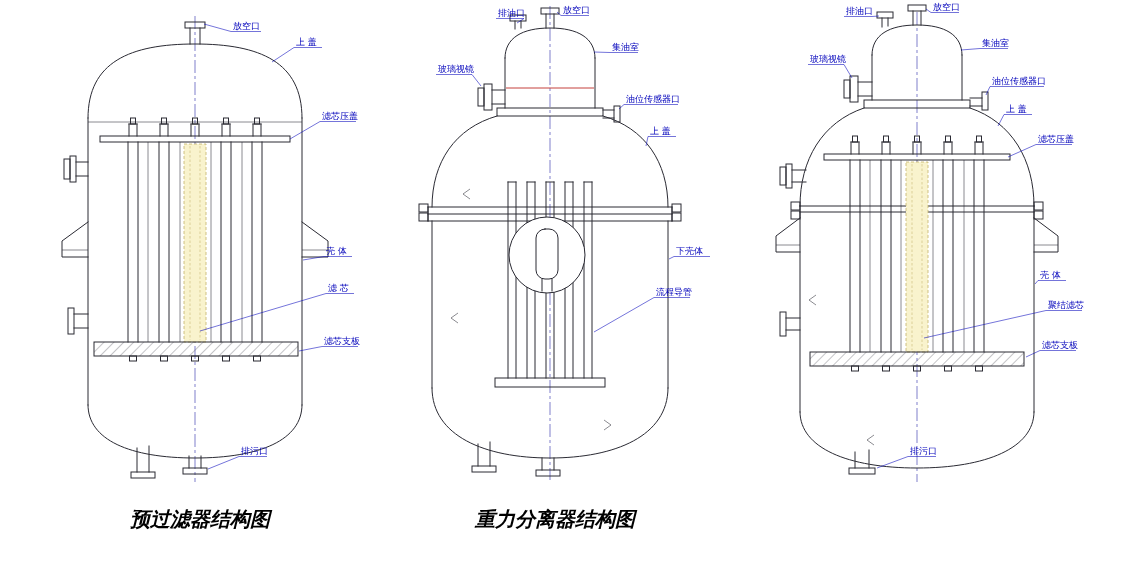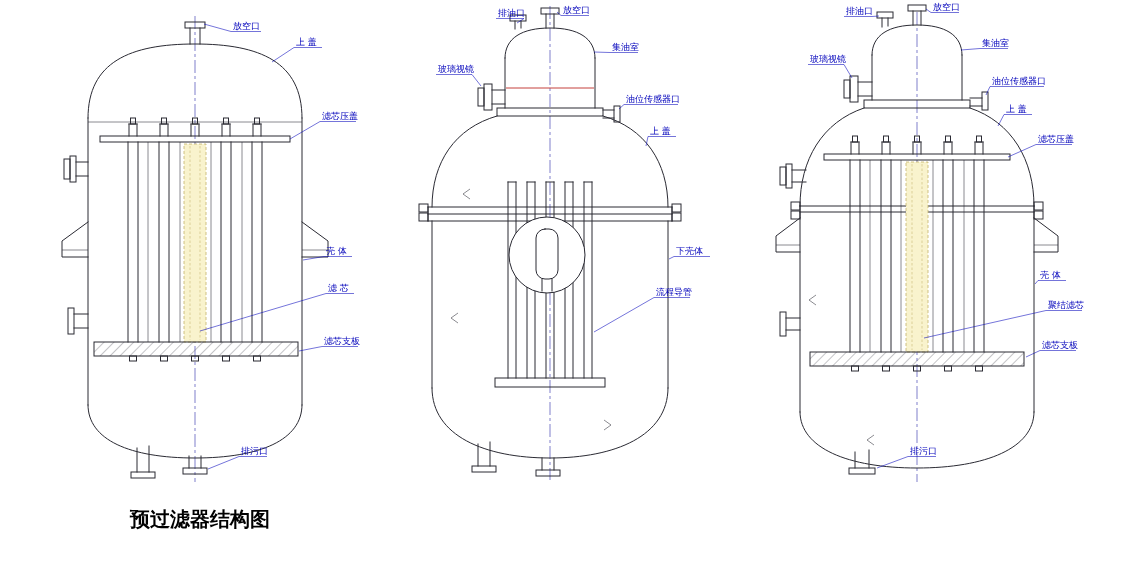--- a/index.html
+++ b/index.html
@@ -9,21 +9,21 @@
   .ln{stroke:#2a2a33;stroke-width:1;fill:none;stroke-linecap:square;}
   .th{stroke:#2a2a33;stroke-width:0.55;fill:none;}
   .cl{stroke:#4747b5;stroke-width:0.7;fill:none;stroke-dasharray:13 3 3 3;}
   .lbl{fill:#0000bb;font-size:9px;font-family:"DejaVu Sans",sans-serif;}
   .ld{stroke:#0000bb;stroke-width:0.55;fill:none;}
   .yel{fill:#f9f3cd;stroke:#c4b269;stroke-width:0.8;stroke-dasharray:3 2;}
   .yeld{stroke:#cfc083;stroke-width:0.7;stroke-dasharray:2.5 2;fill:none;}
   .plate{fill:url(#hatch);stroke:#2a2a33;stroke-width:1;}
   .red{stroke:#c4403c;stroke-width:1;fill:none;}
   .wh{fill:#ffffff;stroke:#2a2a33;stroke-width:1;}
-  .caption{position:absolute;font-weight:bold;font-size:20px;color:#000;text-align:center;}
+  .caption{position:absolute;font-weight:bold;font-size:20px;color:#000;text-align:center;font-style:italic;}
 </style>
 </head>
 <body>
 
 <div class="stage">
 
 <svg width="1124" height="500" viewBox="0 0 1124 500">
   <defs>
     <pattern id="hatch" width="7" height="7" patternUnits="userSpaceOnUse" patternTransform="rotate(45)">
       <line x1="0" y1="0" x2="0" y2="7" stroke="#55555f" stroke-width="0.7"></line>
@@ -489,14 +489,15 @@
     </g>
     <g>
       <text class="lbl" x="910" y="454">排污口</text>
       <line class="ld" x1="908" y1="456.5" x2="936" y2="456.5"></line>
       <line class="ld" x1="908" y1="456.5" x2="877" y2="468"></line>
     </g>
   </g>
 </svg>
 
 <div class="caption" style="left:30px;top:506px;width:340px;">预过滤器结构图</div>
+<div class="caption" style="left:400px;top:506px;width:310px;">重力分离器结构图</div>
 
 </div>
 
 </body></html>

